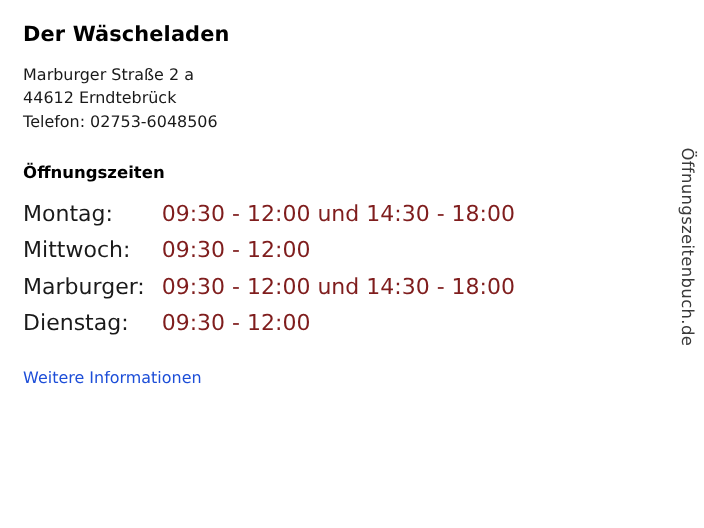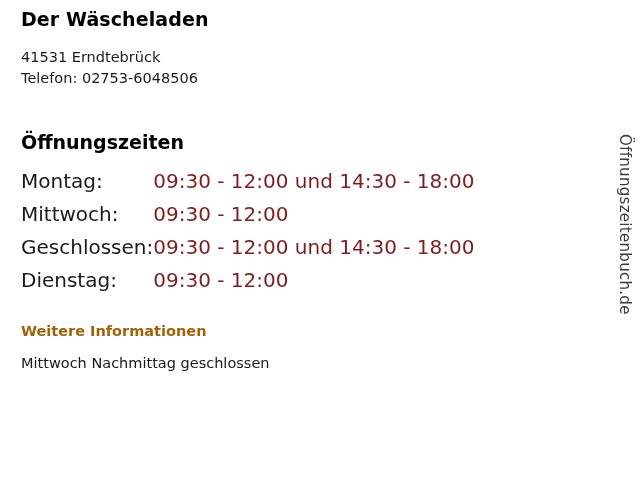--- a/index.html
+++ b/index.html
@@ -17,62 +17,62 @@
   }
   .page {
     position: absolute;
     left: 0; top: 0;
     width: 640px;
     height: 480px;
   }
   .content {
     position: absolute;
     left: 21px;
-    top: 8px;
+    top: 20px;
     width: 560px;
   }
   .business-name {
     font-size: 19px;
     font-weight: bold;
     color: #000000;
     margin: 0 0 17px 0;
     letter-spacing: 0.1px;
   }
   .address-line {
     font-size: 14.5px;
     line-height: 21px;
     color: #1a1a1a;
   }
   .section-heading {
-    font-size: 19px;
+    font-size: 15px;
     font-weight: bold;
     color: #000000;
-    margin-top: 42px;
+    margin-top: 26px;
     margin-bottom: 16px;
   }
   table.hours {
     border-collapse: collapse;
     font-size: 20px;
   }
   table.hours td {
     padding: 0 0 9px 0;
     vertical-align: top;
     white-space: nowrap;
   }
   td.day {
     width: 126px;
     padding-right: 4px;
   }
   td.time {
     color: #7f1d1d;
   }
   .info-heading {
     font-size: 14.5px;
-    font-weight: bold;
-    color: #a16207;
+    font-weight: normal;
+    color: #1d4ed8;
     margin-top: 22px;
     margin-bottom: 16px;
   }
   .info-text {
     font-size: 14.5px;
     color: #1a1a1a;
   }
   .watermark {
     position: absolute;
     right: 6px;
@@ -88,48 +88,48 @@
 </head>
 <body>
 
 <div class="page">
 
   <div class="content">
 
     <h1 class="business-name">Der Wäscheladen</h1>
 
     <div class="address-block">
-      <div class="address-line">41531 Erndtebrück</div>
+      <div class="address-line">Marburger Straße 2 a</div>
+      <div class="address-line">44612 Erndtebrück</div>
       <div class="address-line">Telefon: 02753-6048506</div>
     </div>
 
     <h2 class="section-heading">Öffnungszeiten</h2>
 
     <table class="hours">
       <tbody>
         <tr>
           <td class="day">Montag:</td>
           <td class="time">09:30 - 12:00 und 14:30 - 18:00</td>
         </tr>
         <tr>
           <td class="day">Mittwoch:</td>
           <td class="time">09:30 - 12:00</td>
         </tr>
         <tr>
-          <td class="day">Geschlossen:</td>
+          <td class="day">Marburger:</td>
           <td class="time">09:30 - 12:00 und 14:30 - 18:00</td>
         </tr>
         <tr>
           <td class="day">Dienstag:</td>
           <td class="time">09:30 - 12:00</td>
         </tr>
       </tbody>
     </table>
 
     <h2 class="info-heading">Weitere Informationen</h2>
 
-    <div class="info-text">Mittwoch Nachmittag geschlossen</div>
 
   </div>
 
   <div class="watermark">Öffnungszeitenbuch.de</div>
 
 </div>
 
 </body></html>

